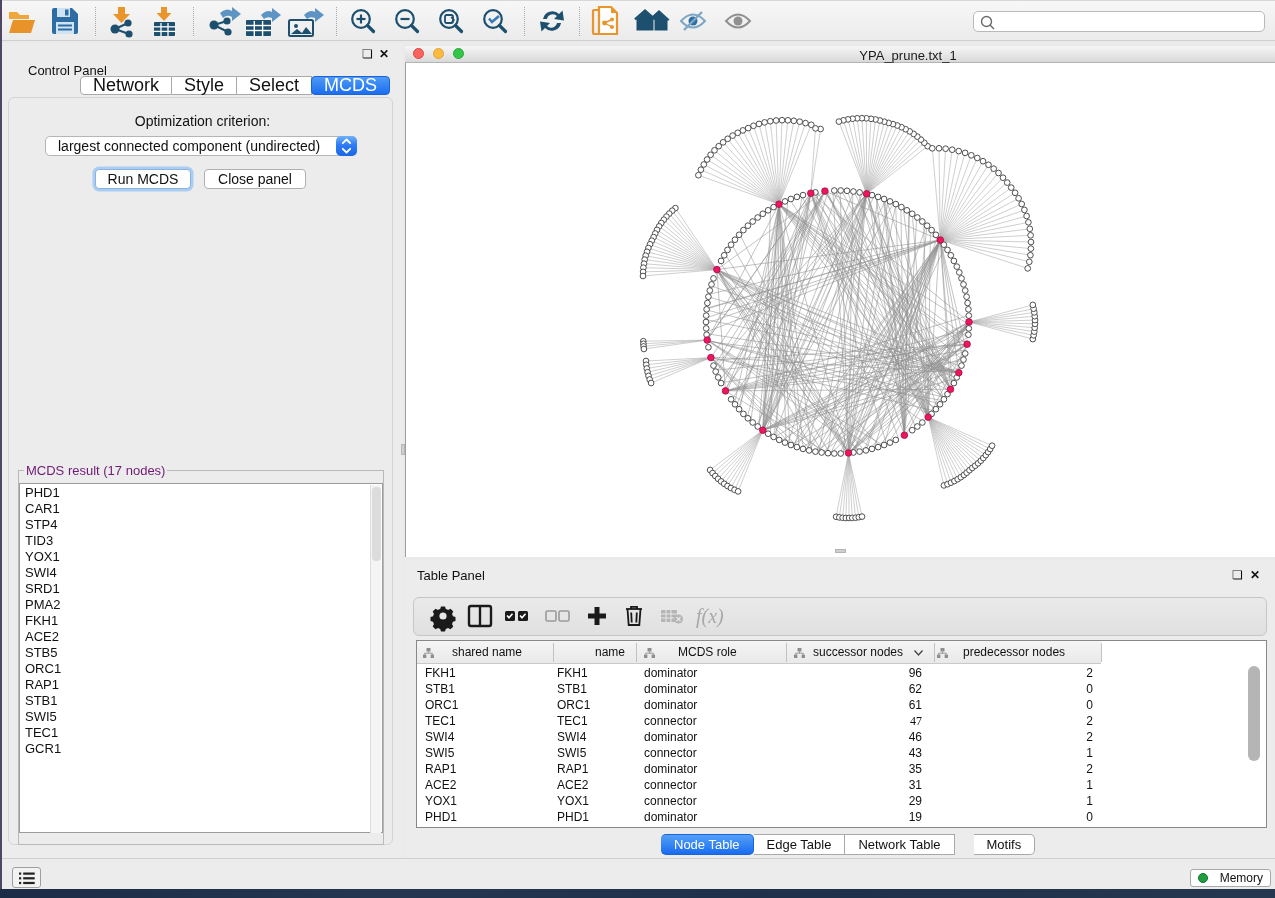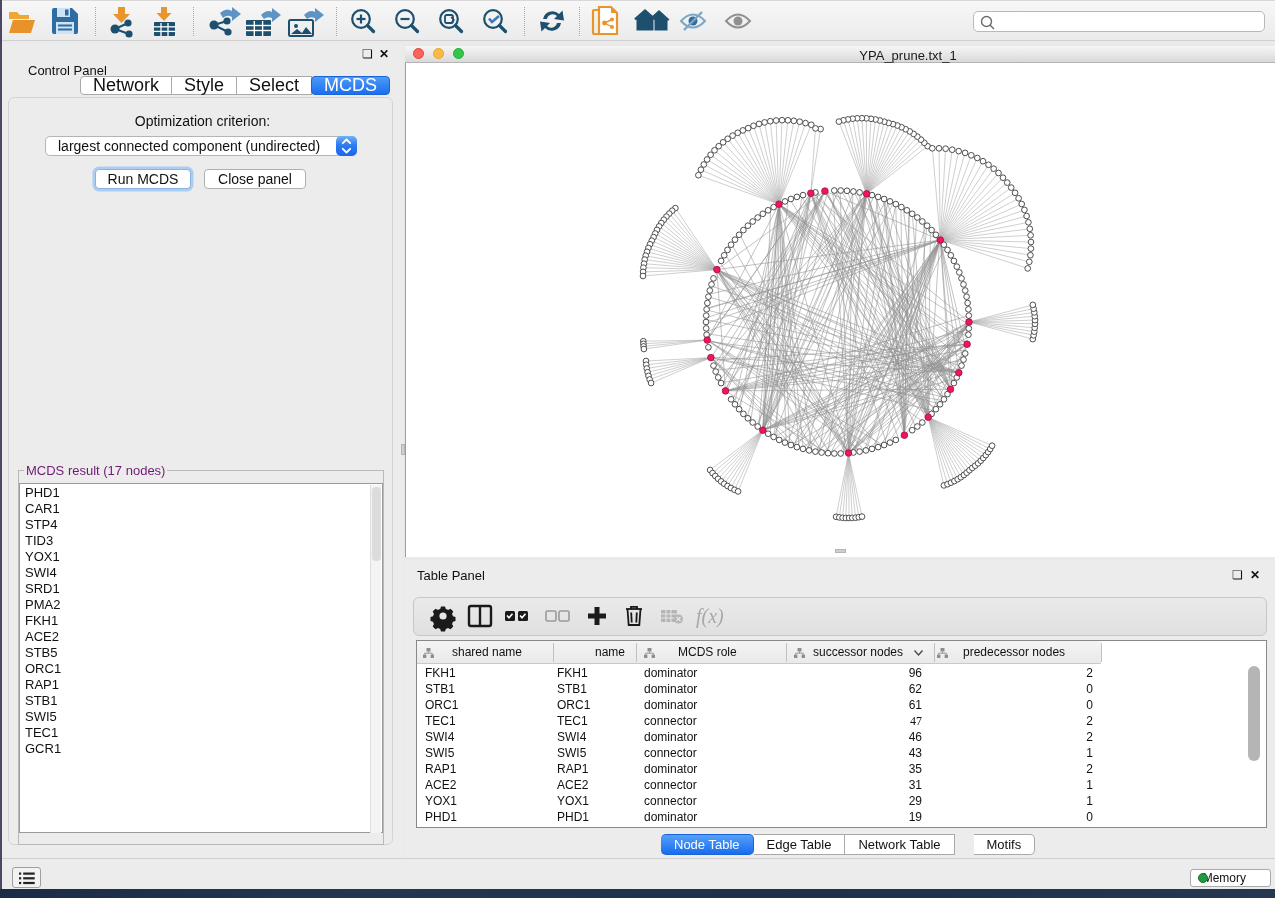--- a/index.html
+++ b/index.html
@@ -48,21 +48,21 @@
 .td{position:absolute;}
 .num{text-align:right;}
 #tscroll{position:absolute;right:6px;top:25px;width:12px;height:95px;background:#b5b5b5;border-radius:6px;}
 #btabs{position:absolute;left:256px;top:274px;height:21px;display:flex;font-size:13px;}
 .btab{background:#fff;border:1px solid #a9a9a9;border-left:none;padding:0 13px;line-height:19px;color:#111;}
 .btab.sel{background:linear-gradient(#55a0f8,#186cf0);color:#fff;border-color:#1a63d8;border-radius:5px;}
 .btab.last{border-radius:0 5px 5px 0;margin-left:19px;}
 
 #statusbar{left:2px;top:858px;width:1273px;height:31px;background:#ececec;border-top:1px solid #d0d0d0;}
 #listbtn{position:absolute;left:10px;top:8px;width:29px;height:21px;background:#f2f2f2;border:1px solid #9f9f9f;border-radius:3px;}
-#membtn{position:absolute;left:1188px;top:10px;width:81px;height:18px;background:#fff;border:1px solid #a9a9a9;border-radius:3px;font-size:12px;color:#111;text-align:right;padding-right:24px;line-height:16px;}
+#membtn{position:absolute;left:1188px;top:10px;width:81px;height:18px;background:#fff;border:1px solid #a9a9a9;border-radius:3px;font-size:12px;color:#111;text-align:right;padding-right:7px;line-height:16px;}
 #memdot{position:absolute;left:7px;top:3px;width:10px;height:10px;border-radius:50%;background:#1e9e3e;border:1px solid #13702a;}
 #leftstrip{left:0;top:0;width:2px;height:898px;background:#4e4663;}
 #bottomstrip{left:0;top:889px;width:1275px;height:9px;background:linear-gradient(90deg,#1c2c46,#243650 30%,#1e304a 60%,#26384f);}
 </style></head>
 <body>
 <div id="screen">
   <div id="toolbar" class="abs"><svg width="1275" height="41" viewBox="0 0 1275 41">
         <g transform="translate(8,8)">
           <path d="M1 3 h8 l3 3 h9 v4 h-20 z" fill="#f0a739"></path>
           <path d="M1 24 l4-13 h22 l-4 13 z" fill="#e8922a"></path>

